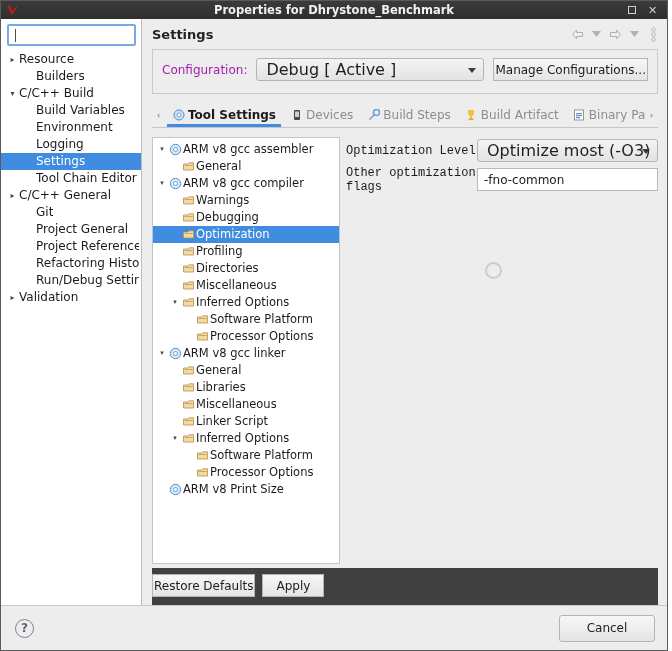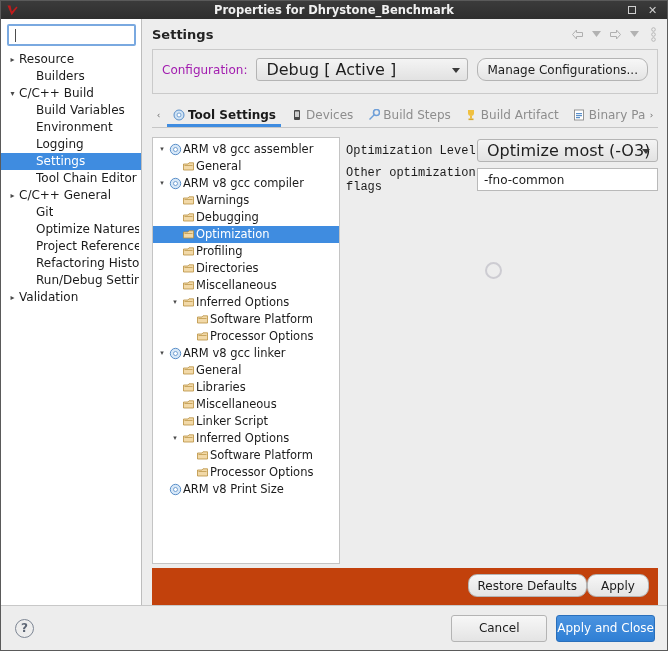--- a/index.html
+++ b/index.html
@@ -160,24 +160,24 @@
     margin-top: -2px;
     width: 0; height: 0;
     border-left: 4px solid transparent;
     border-right: 4px solid transparent;
     border-top: 5px solid #3a3a3a;
   }
   .config-combo { flex: 1 1 auto; min-width: 0; }
   .btn {
     height: 23px;
     border: 1px solid #b4b4b4;
-    border-radius: 9px;
+    border-radius: 0;
     background: linear-gradient(to bottom, #f7f7f7, #e4e4e4);
     font-size: 12px; color: #1c1c1c;
-    padding: 0 9px;
+    padding: 0 1px;
     display: flex; align-items: center; justify-content: center;
     white-space: nowrap;
     font-family: inherit;
   }
 
   
   .tabbar {
     display: flex; align-items: flex-end;
     height: 25px; flex: 0 0 25px;
     border-bottom: 1px solid #c6c6c6;
@@ -268,23 +268,23 @@
     position: absolute;
     left: 145px; top: 125px;
     width: 17px; height: 17px;
     border: 2px solid #cdccd2;
     border-radius: 50%;
   }
 
   
   .apply-row {
     flex: 0 0 auto;
-    display: flex; justify-content: flex-end; 
+    display: flex; gap: 7px;
     padding: 6px 9px 8px 0;
-    background: #c2410c;
+    background: #404040;
   }
   .footer {
     flex: 0 0 45px; height: 45px;
     border-top: 1px solid #c8c8c8;
     background: #ededed;
     display: flex; align-items: center;
     padding: 0 12px 0 14px;
   }
   .help-icon {
     width: 19px; height: 19px;
@@ -374,21 +374,21 @@
           <div class="nav-item lvl0">
             <span class="nav-arrow">▸</span>
             <span class="nav-label">C/C++ General</span>
           </div>
           <div class="nav-item lvl1">
             <span class="nav-arrow"></span>
             <span class="nav-label">Git</span>
           </div>
           <div class="nav-item lvl1">
             <span class="nav-arrow"></span>
-            <span class="nav-label">Optimize Natures</span>
+            <span class="nav-label">Project General</span>
           </div>
           <div class="nav-item lvl1">
             <span class="nav-arrow"></span>
             <span class="nav-label">Project References</span>
           </div>
           <div class="nav-item lvl1">
             <span class="nav-arrow"></span>
             <span class="nav-label">Refactoring History</span>
           </div>
           <div class="nav-item lvl1">
@@ -741,17 +741,16 @@
         </div>
 
       </div>
     </div>
   </div>
 
   <div class="footer">
     <div class="help-icon">?</div>
     <div class="footer-btns">
       <button class="btn-lg">Cancel</button>
-      <button class="btn-lg primary">Apply and Close</button>
     </div>
   </div>
 
 </div>
 
 </body></html>

